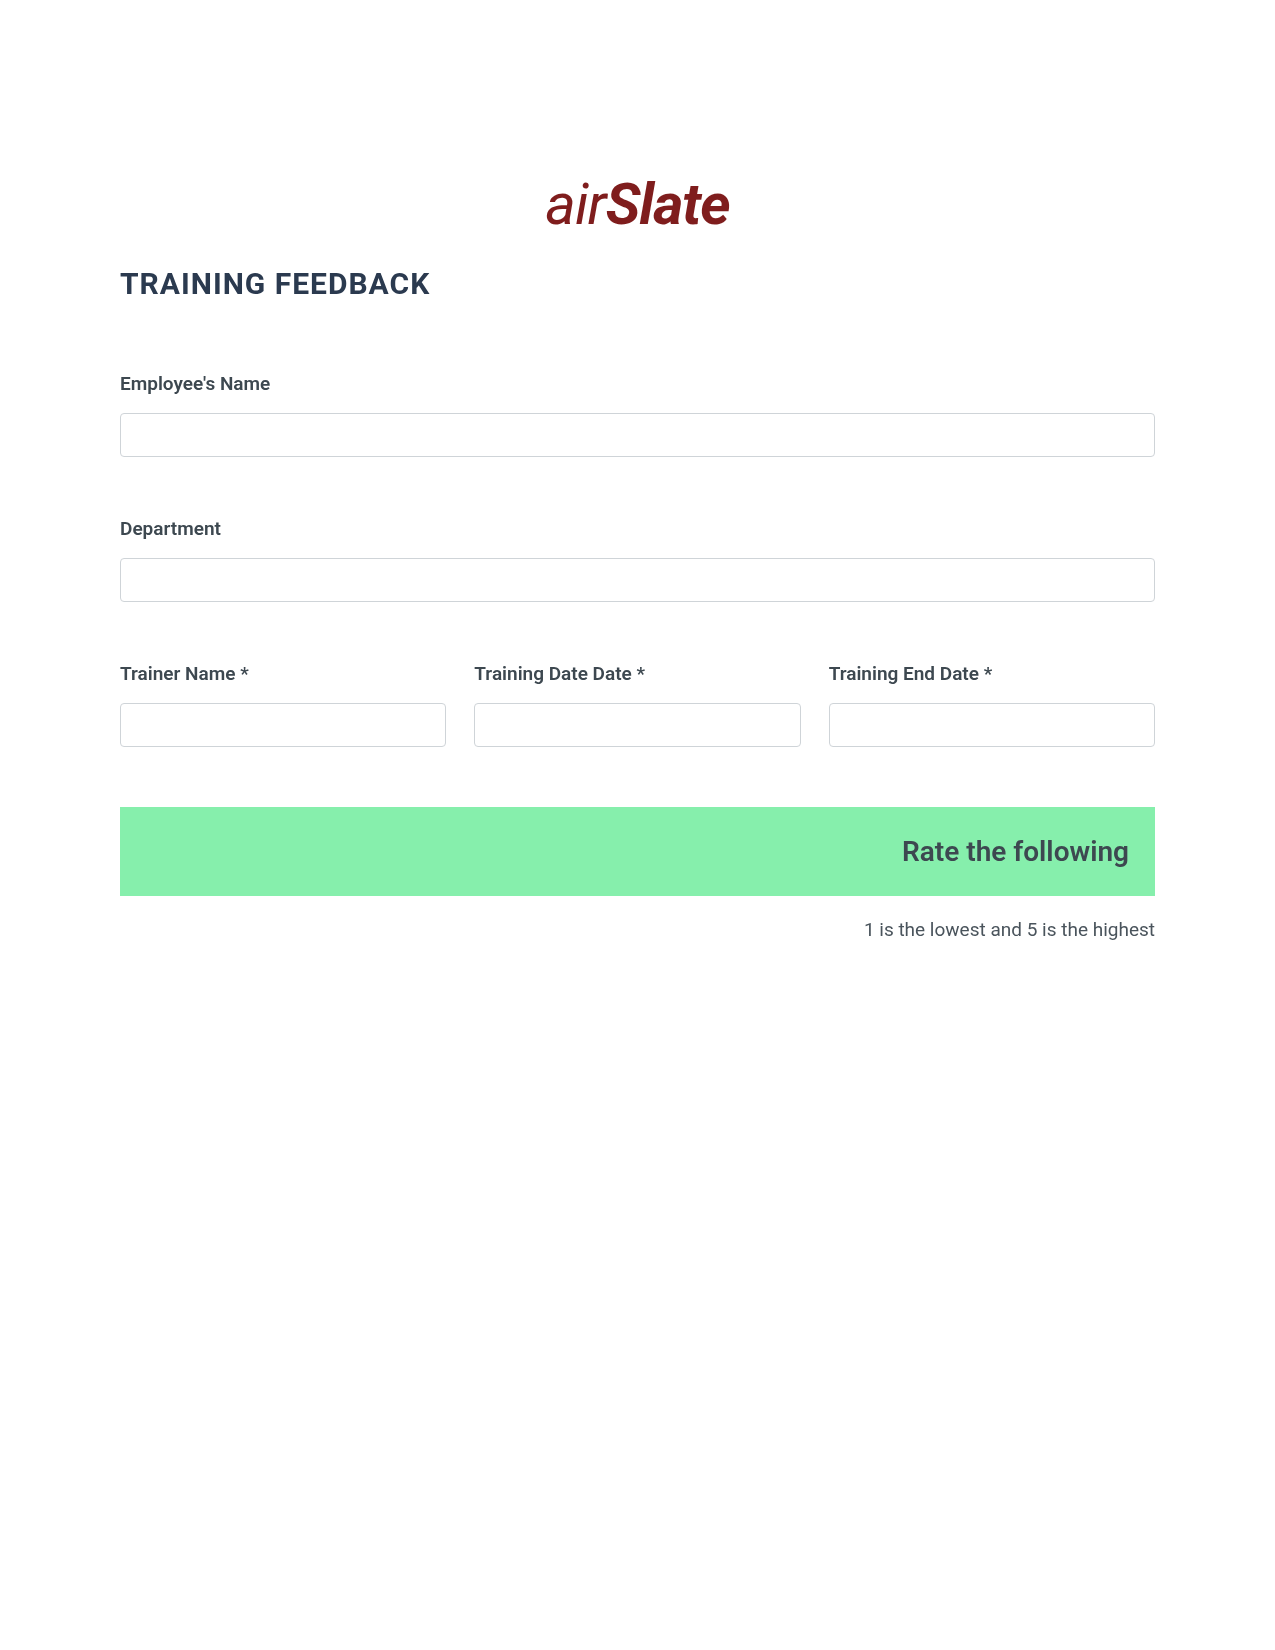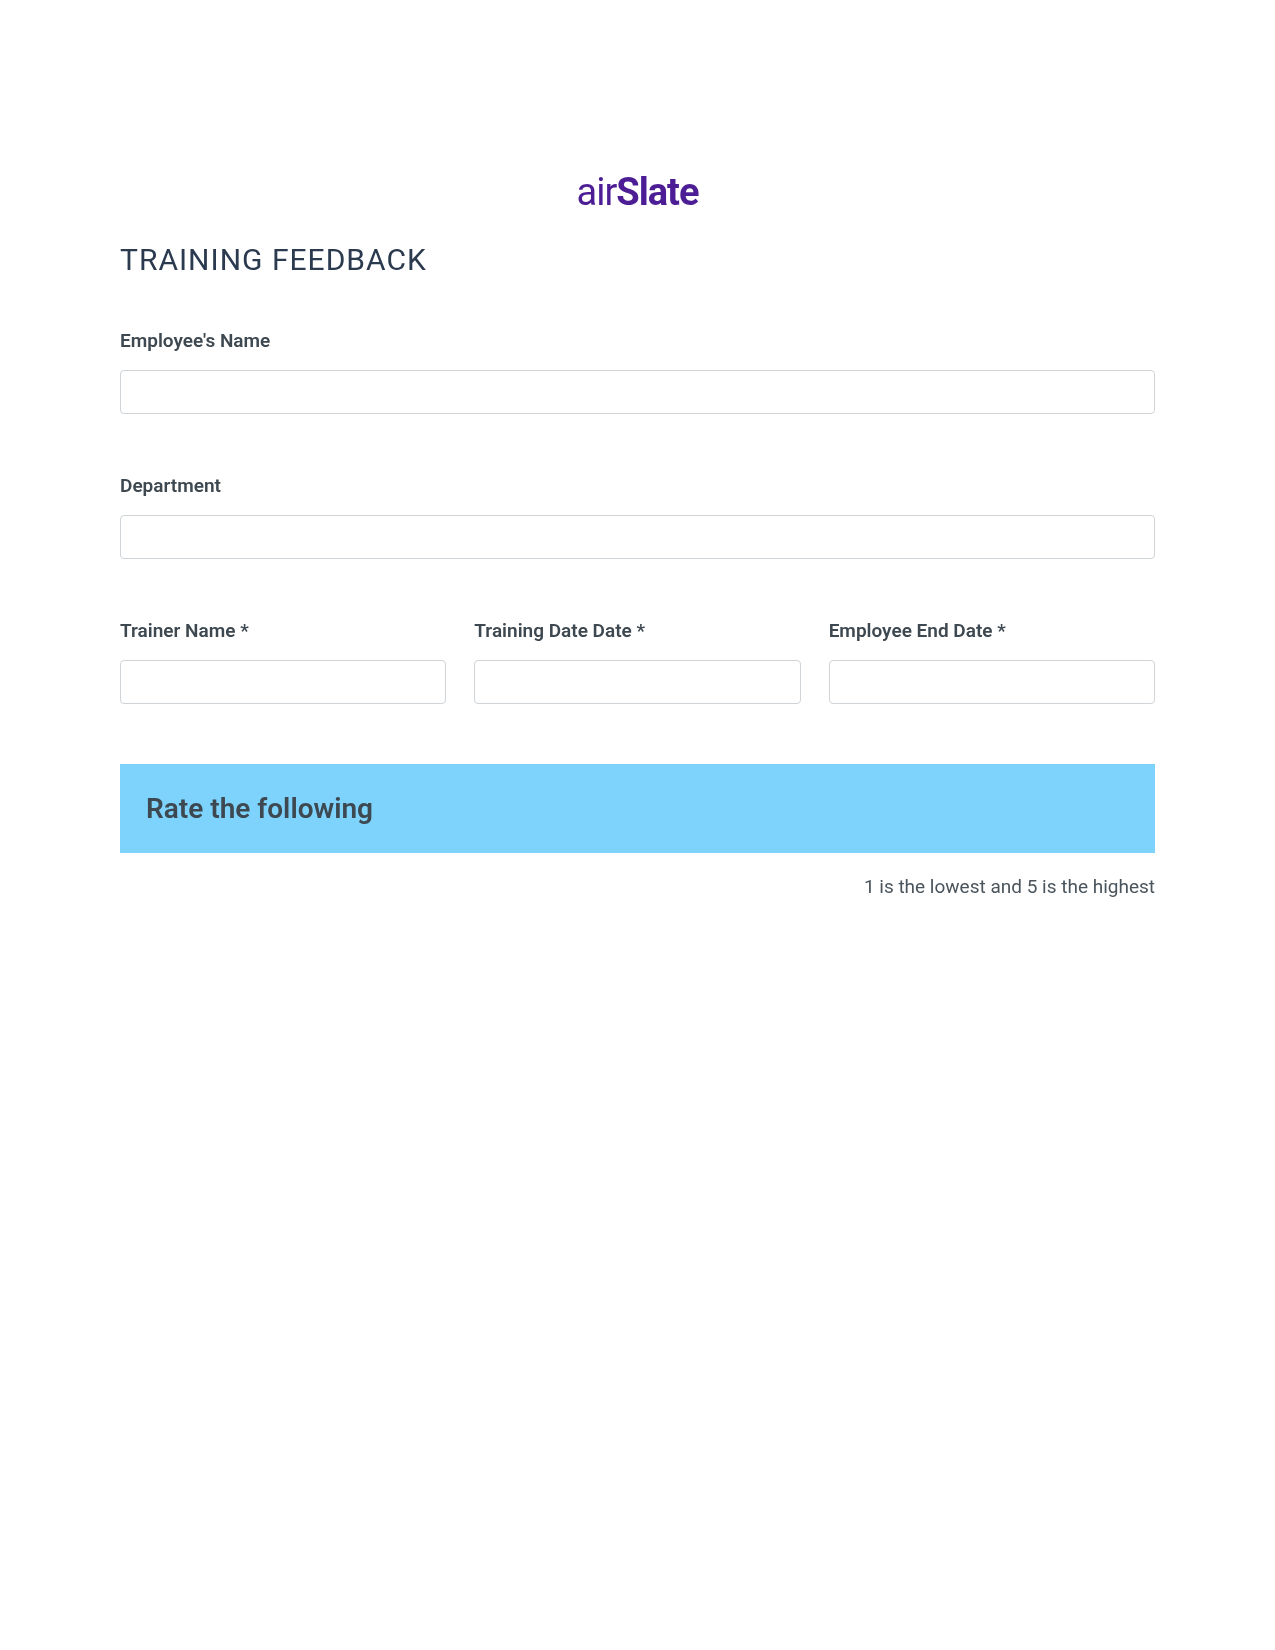--- a/index.html
+++ b/index.html
@@ -16,35 +16,36 @@
     }
     .page {
       padding: 0 120px;
     }
     .logo-wrap {
       text-align: center;
       padding-top: 170px;
       padding-bottom: 20px;
     }
     .logo {
-      font-size: 38px;
+      font-size: 58px;
       font-weight: 700;
-      color: #4c1d95;
+      color: #7f1d1d;
       letter-spacing: -1px;
+      font-style: italic;
     }
     .logo .light {
       font-weight: 400;
     }
     .page-title {
       font-size: 30px;
-      font-weight: 400;
+      font-weight: 700;
       color: #2b3a4f;
       letter-spacing: 1px;
       margin-top: 8px;
-      margin-bottom: 52px;
+      margin-bottom: 71px;
     }
     .row {
       display: flex;
       gap: 32px;
       margin-bottom: 60px;
     }
     .row.three {
       gap: 28px;
     }
     .field {
@@ -61,23 +62,24 @@
     .field-input {
       height: 44px;
       border: 1px solid #cfd4d8;
       border-radius: 4px;
       background: #ffffff;
       padding: 0 10px;
       font-size: 16px;
       color: #333;
     }
     .section-header {
-      background: #7dd3fc;
+      background: #86efac;
       padding: 28px 26px;
       margin-top: 20px;
+      text-align: right;
     }
     .section-title {
       font-size: 28px;
       font-weight: 600;
       color: #3d4850;
     }
     .section-sub {
       text-align: right;
       font-size: 19px;
       color: #4a545c;
@@ -113,21 +115,21 @@
   <div class="row three">
     <div class="field">
       <label class="field-label">Trainer Name *</label>
       <input class="field-input" type="text" value="" style="">
     </div>
     <div class="field">
       <label class="field-label">Training Date Date *</label>
       <input class="field-input" type="text" value="" style="">
     </div>
     <div class="field">
-      <label class="field-label">Employee End Date *</label>
+      <label class="field-label">Training End Date *</label>
       <input class="field-input" type="text" value="" style="">
     </div>
   </div>
 
   <div class="section-header">
     <div class="section-title">Rate the following</div>
   </div>
   <div class="section-sub">1 is the lowest and 5 is the highest</div>
 
 </div>

